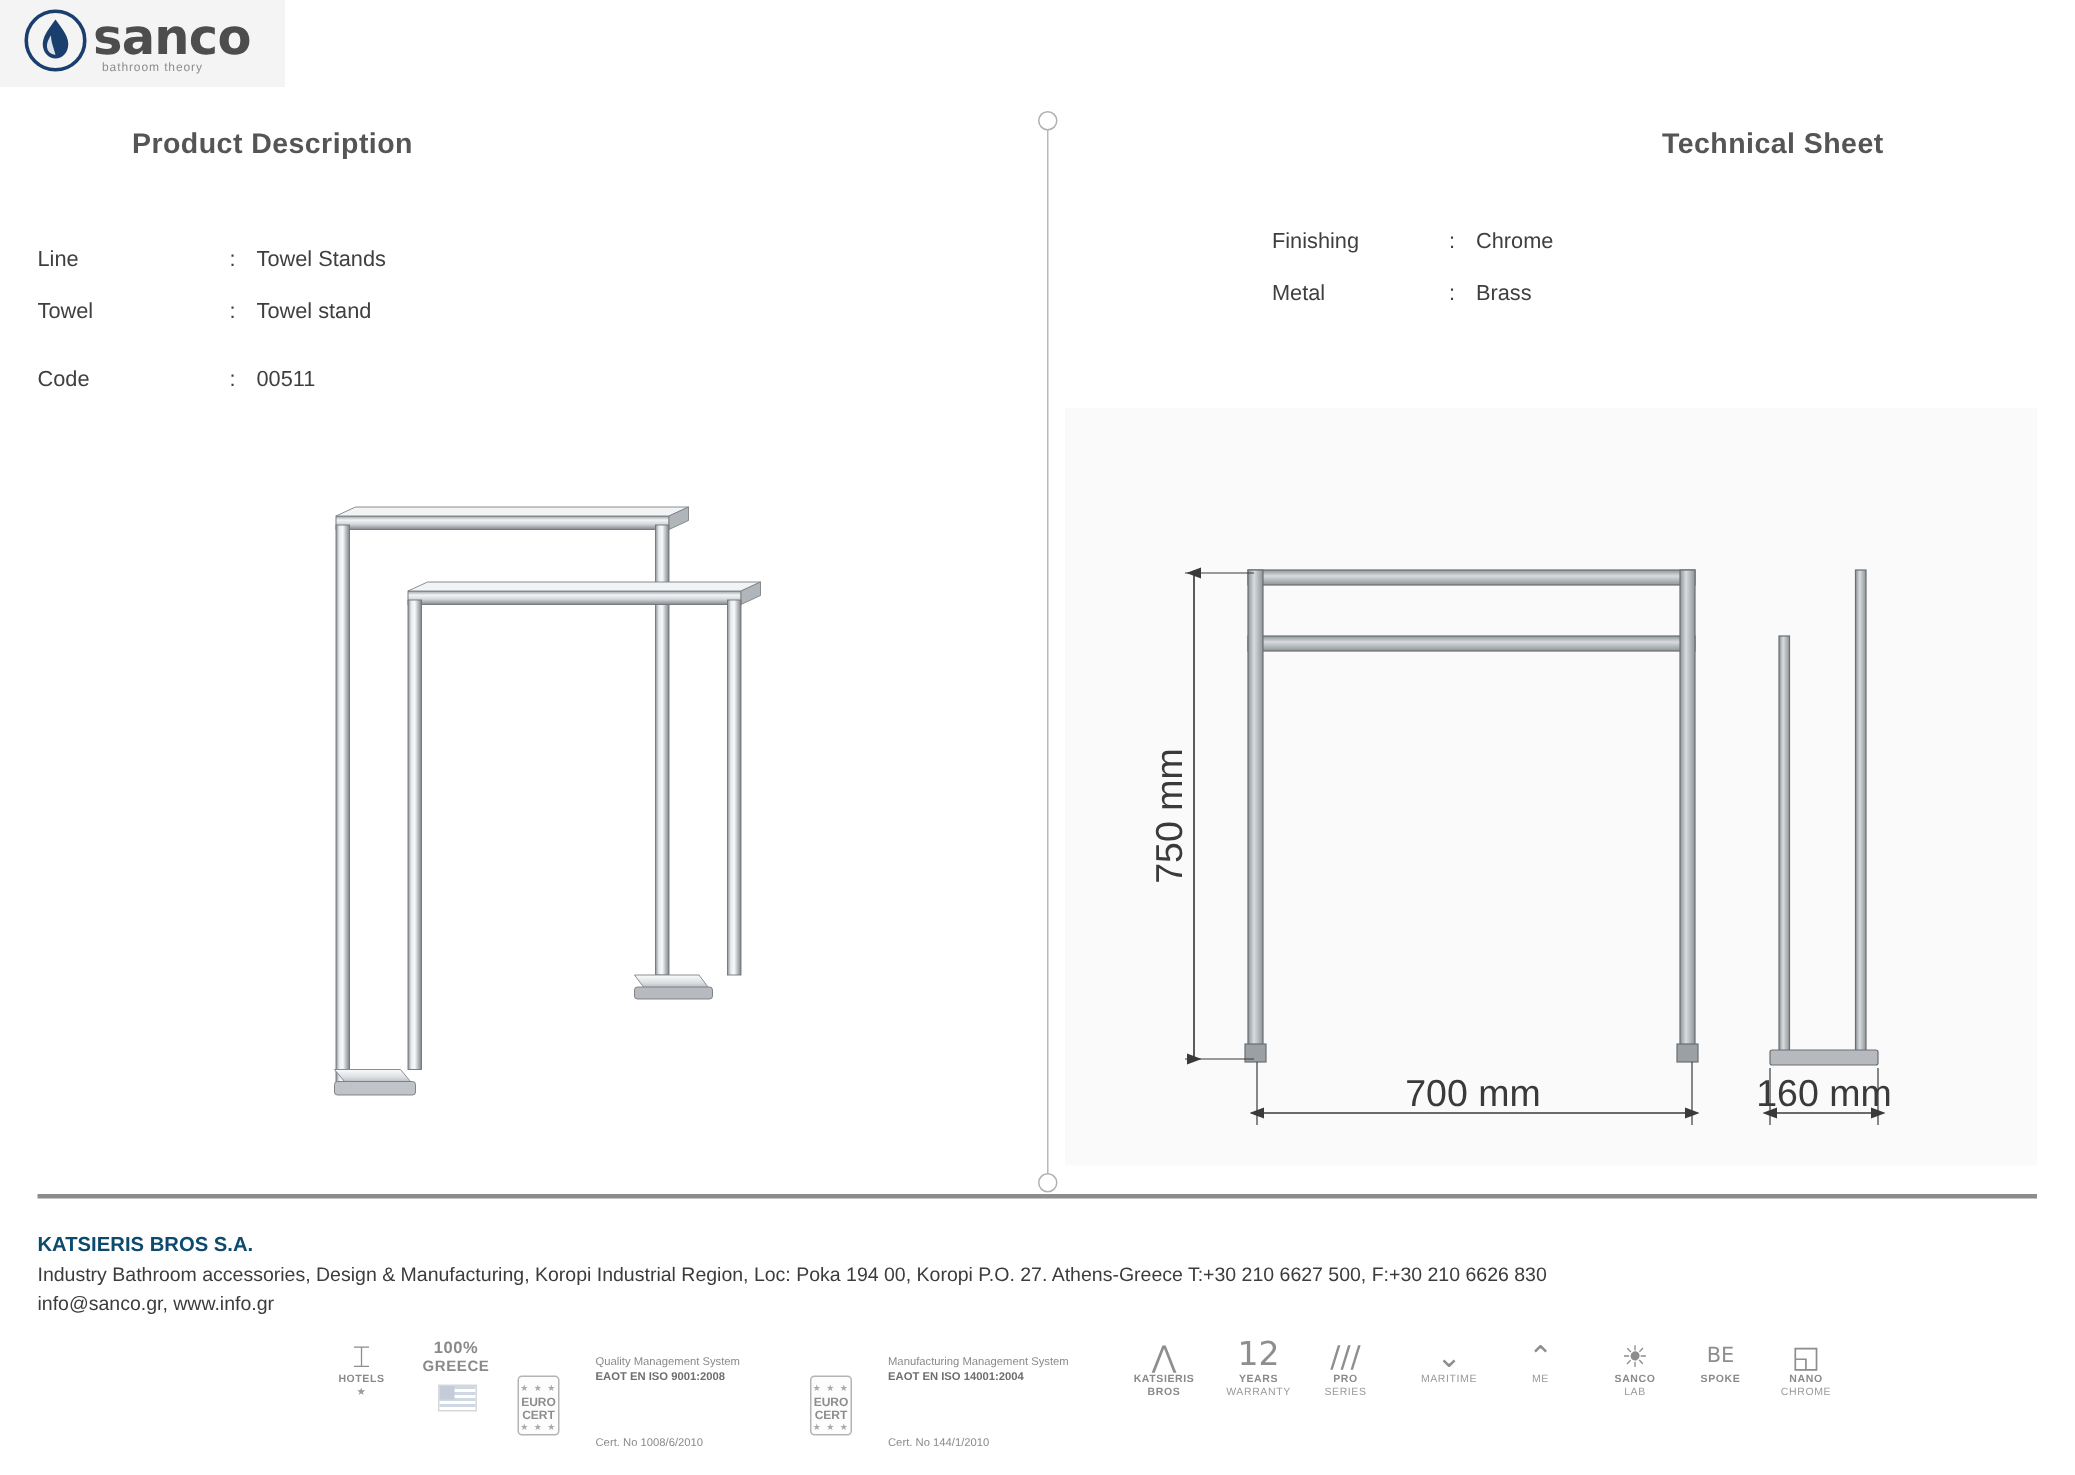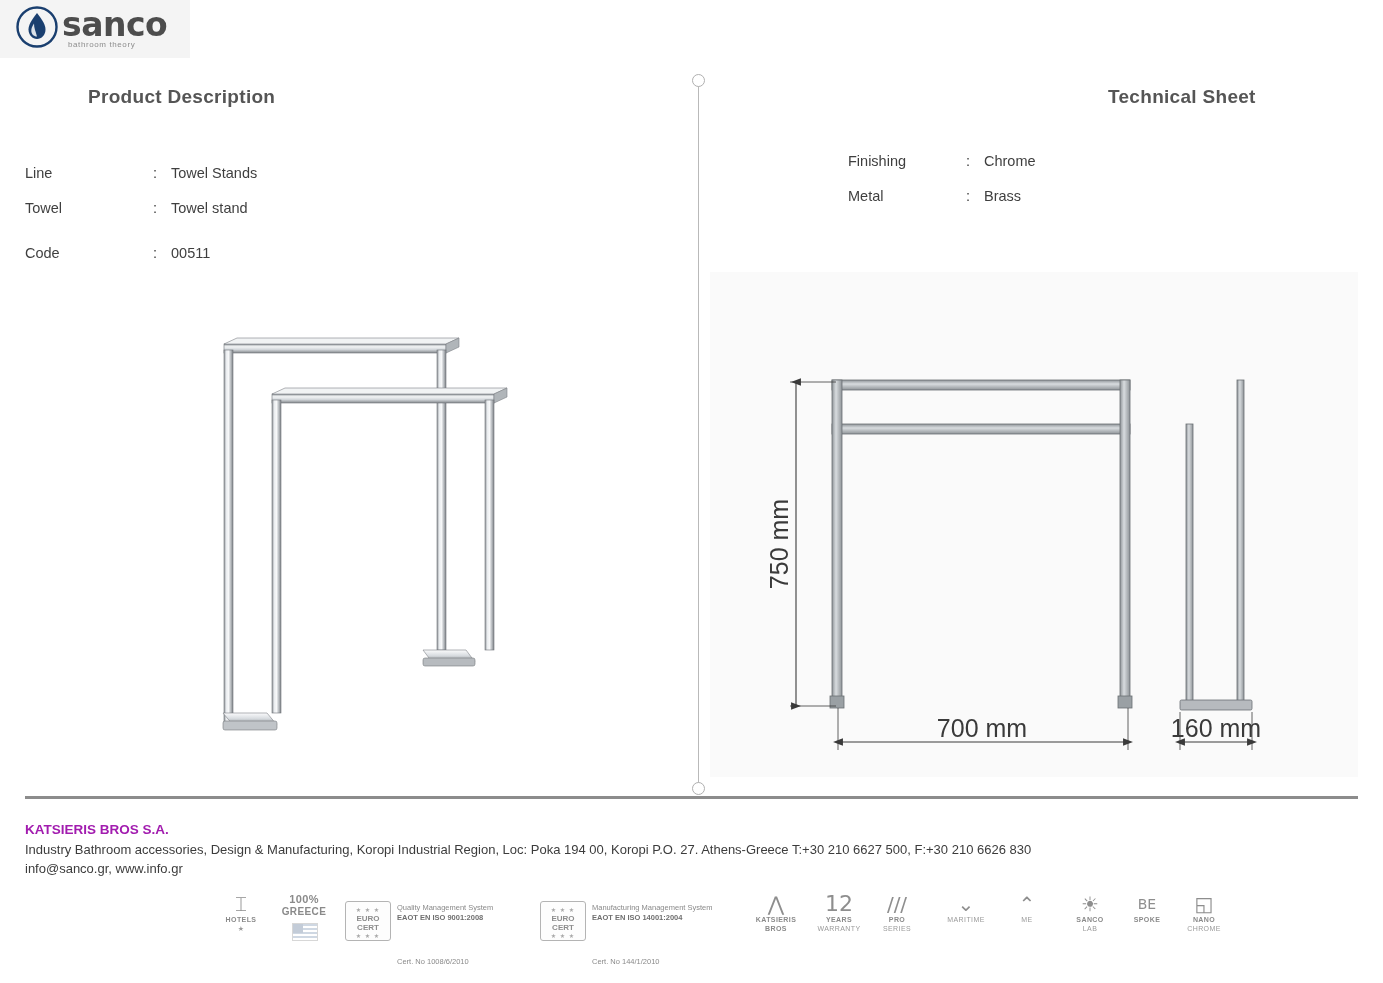--- a/index.html
+++ b/index.html
@@ -141,21 +141,21 @@
     width: 1333px;
     height: 3px;
     background: #8c8c8c;
   }
   .footer-company {
     position: absolute;
     left: 25px;
     top: 822px;
     font-size: 13.5px;
     font-weight: bold;
-    color: #a21caf;
+    color: #0c4a6e;
   }
   .footer-line {
     position: absolute;
     left: 25px;
     font-size: 13px;
     color: #3c3c3c;
   }
   .footer-l1 { top: 842px; }
   .footer-l2 { top: 861px; }
 
@@ -186,22 +186,22 @@
     display: block;
     font-size: 7px;
     letter-spacing: 0.4px;
     line-height: 9px;
     color: #9a9a9a;
   }
   .badge .btxt.strong { font-weight: bold; color: #8a8a8a; }
 
   .cert-box {
     position: absolute;
-    top: 8px;
-    width: 46px;
+    top: 24px;
+    width: 28px;
     height: 40px;
     border: 1px solid #b4b4b4;
     border-radius: 3px;
     background: #fdfdfd;
     color: #9b9b9b;
     font-size: 7px;
     text-align: center;
     line-height: 8px;
     padding-top: 4px;
     box-sizing: border-box;

